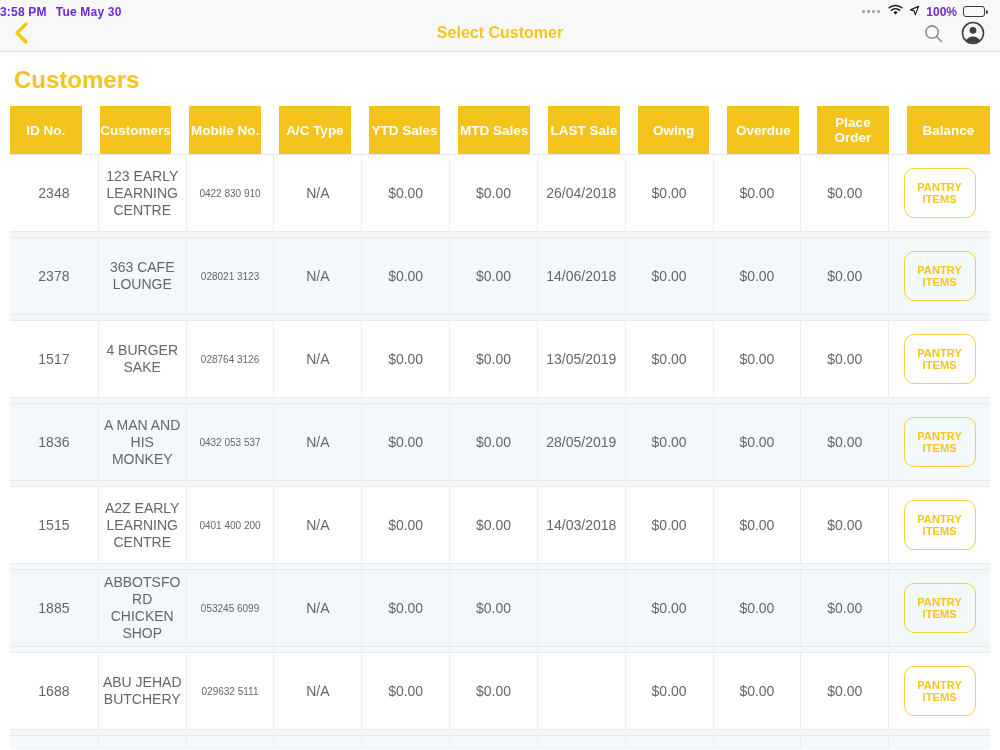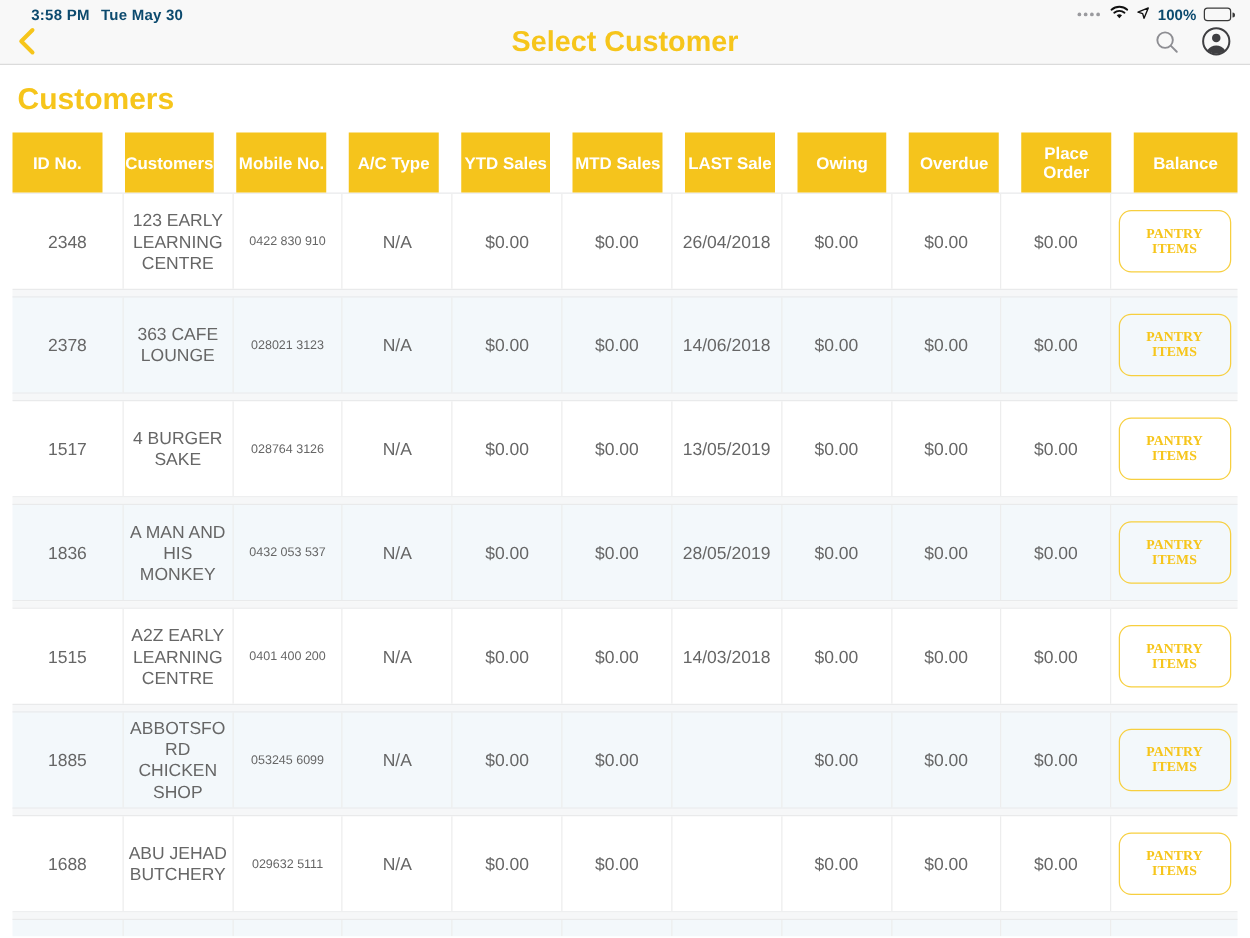--- a/index.html
+++ b/index.html
@@ -2,32 +2,32 @@
 <html><head>
 <meta charset="utf-8">
 <style>
   * { margin: 0; padding: 0; box-sizing: border-box; }
   html, body { width: 1000px; height: 750px; overflow: hidden; background: #fff;
     font-family: "Liberation Sans", sans-serif; }
 
   
   .topchrome { background: #f8f8f8; border-bottom: 1px solid #dbdbdb; }
   .statusbar { height: 21px; display: flex; justify-content: space-between; align-items: center;
-    padding: 2px 12px 0 25px; font-size: 12px; color: #0c4a6e; }
+    padding: 2px 12px 0 0; font-size: 12px; color: #6d28d9; }
   .sb-left { display: flex; gap: 9px; font-weight: bold; letter-spacing: .2px; }
   .sb-right { display: flex; align-items: center; gap: 6px; font-weight: bold; }
   .dots { display: flex; gap: 2px; align-items: center; margin-right: 2px; }
   .dots i { width: 3px; height: 3px; border-radius: 50%; background: #9a9a9e; display: block; }
   .battery { display: flex; align-items: center; }
   .batt-body { width: 22px; height: 11px; border: 1px solid #3a3a3a; border-radius: 3px; padding: 1px; }
   .batt-fill { width: 100%; height: 100%; background: #111; border-radius: 1.5px; }
   .batt-tip { width: 2px; height: 4px; background: #3a3a3a; border-radius: 0 2px 2px 0; margin-left: 1px; }
 
   .navbar { height: 30px; display: flex; align-items: center; padding: 0 14px 6px 14px; position: relative; }
-  .nav-title { position: absolute; left: 0; right: 0; text-align: center; font-size: 23px;
+  .nav-title { position: absolute; left: 0; right: 0; text-align: center; font-size: 16px;
     font-weight: bold; color: #f6c51b; }
   .back-btn { width: 30px; height: 26px; display: flex; align-items: center; cursor: pointer; z-index: 2; }
   .nav-right { margin-left: auto; display: flex; align-items: center; gap: 14px; z-index: 2; }
   .icon-btn { width: 26px; height: 26px; display: flex; align-items: center; justify-content: center; cursor: pointer; }
 
   
   .page-heading { color: #f6c51b; font-size: 24px; font-weight: bold; padding: 14px 14px 12px 14px; }
 
   
   .table { margin: 0 10px; width: 980px; }
@@ -43,22 +43,22 @@
   .row-gap { height: 5px; background: #f6f7f8; }
   .td { display: flex; align-items: center; justify-content: center; text-align: center;
     color: #666; font-size: 14px; line-height: 17px; padding: 4px 4px;
     border-left: 1px solid #ededed; overflow: hidden; word-break: break-word; }
   .td:first-child { border-left: none; }
   .td.mobile { white-space: nowrap; font-size: 10px; padding: 4px 0; text-align: right; }
   .partial-row { height: 14px; min-height: 0; overflow: hidden; border-bottom: none; }
   .partial-row .td { padding: 0; }
 
   .order-btn { background: transparent; border: 1.5px solid #f7cf3f; border-radius: 10px;
-    color: #f6c51b; font-weight: bold; font-size: 11px; font-family: Liberation Serif, serif;
-    padding: 12px 5px; width: 90px; cursor: pointer; letter-spacing: .1px; }
+    color: #f6c51b; font-weight: bold; font-size: 11px; font-family: Liberation Sans, sans-serif;
+    padding: 12px 5px; width: 72px; cursor: pointer; letter-spacing: .1px; }
 </style>
 </head>
 <body>
 
 <div class="topchrome">
   <div class="statusbar">
     <div class="sb-left">
       <span>3:58 PM</span>
       <span>Tue May 30</span>
     </div>

